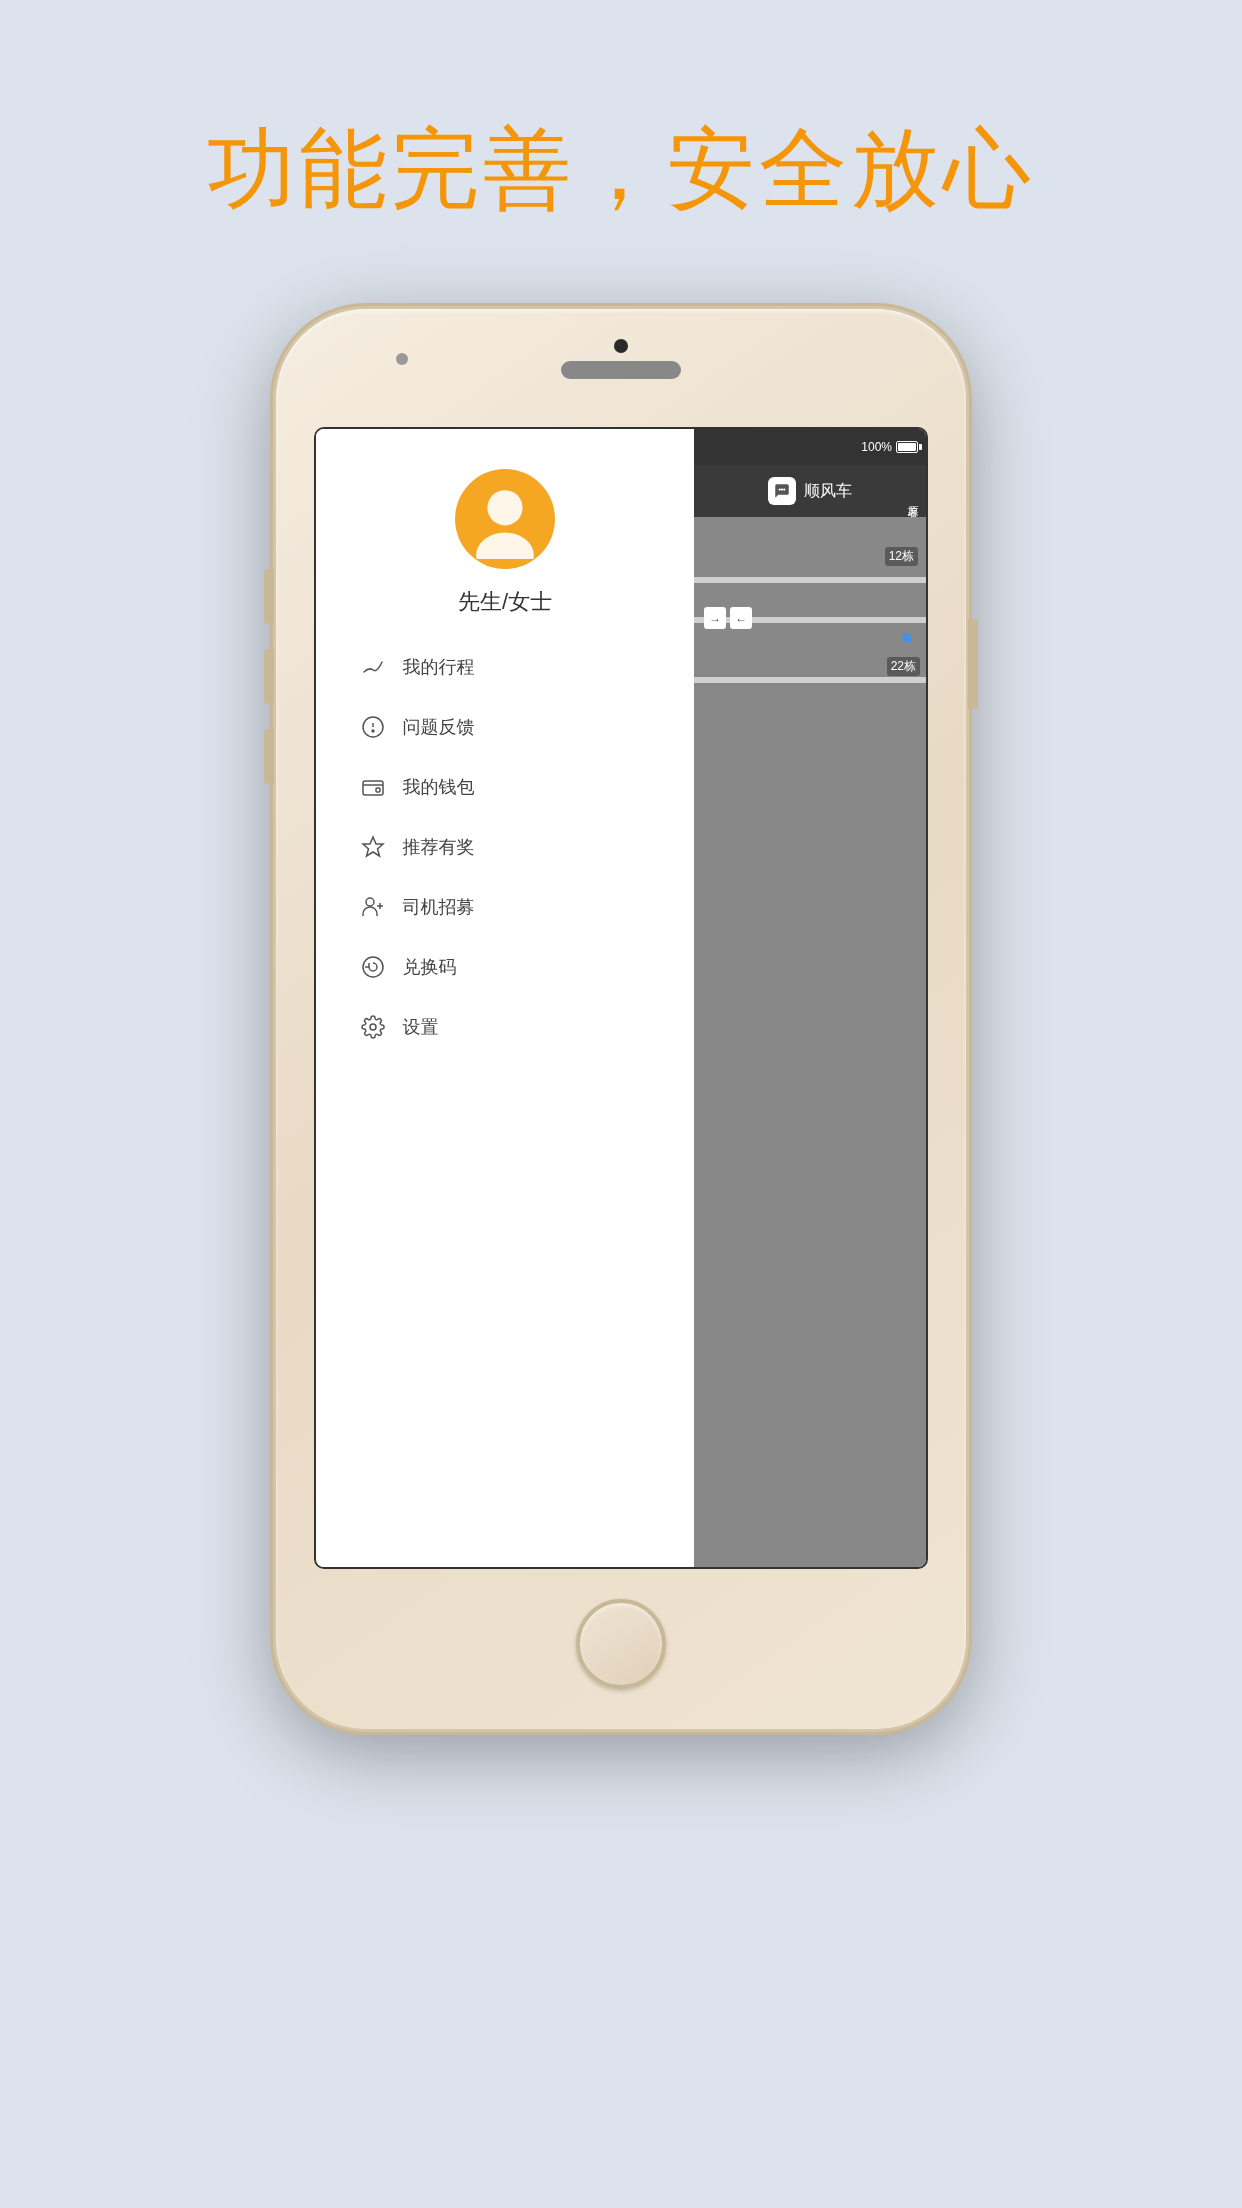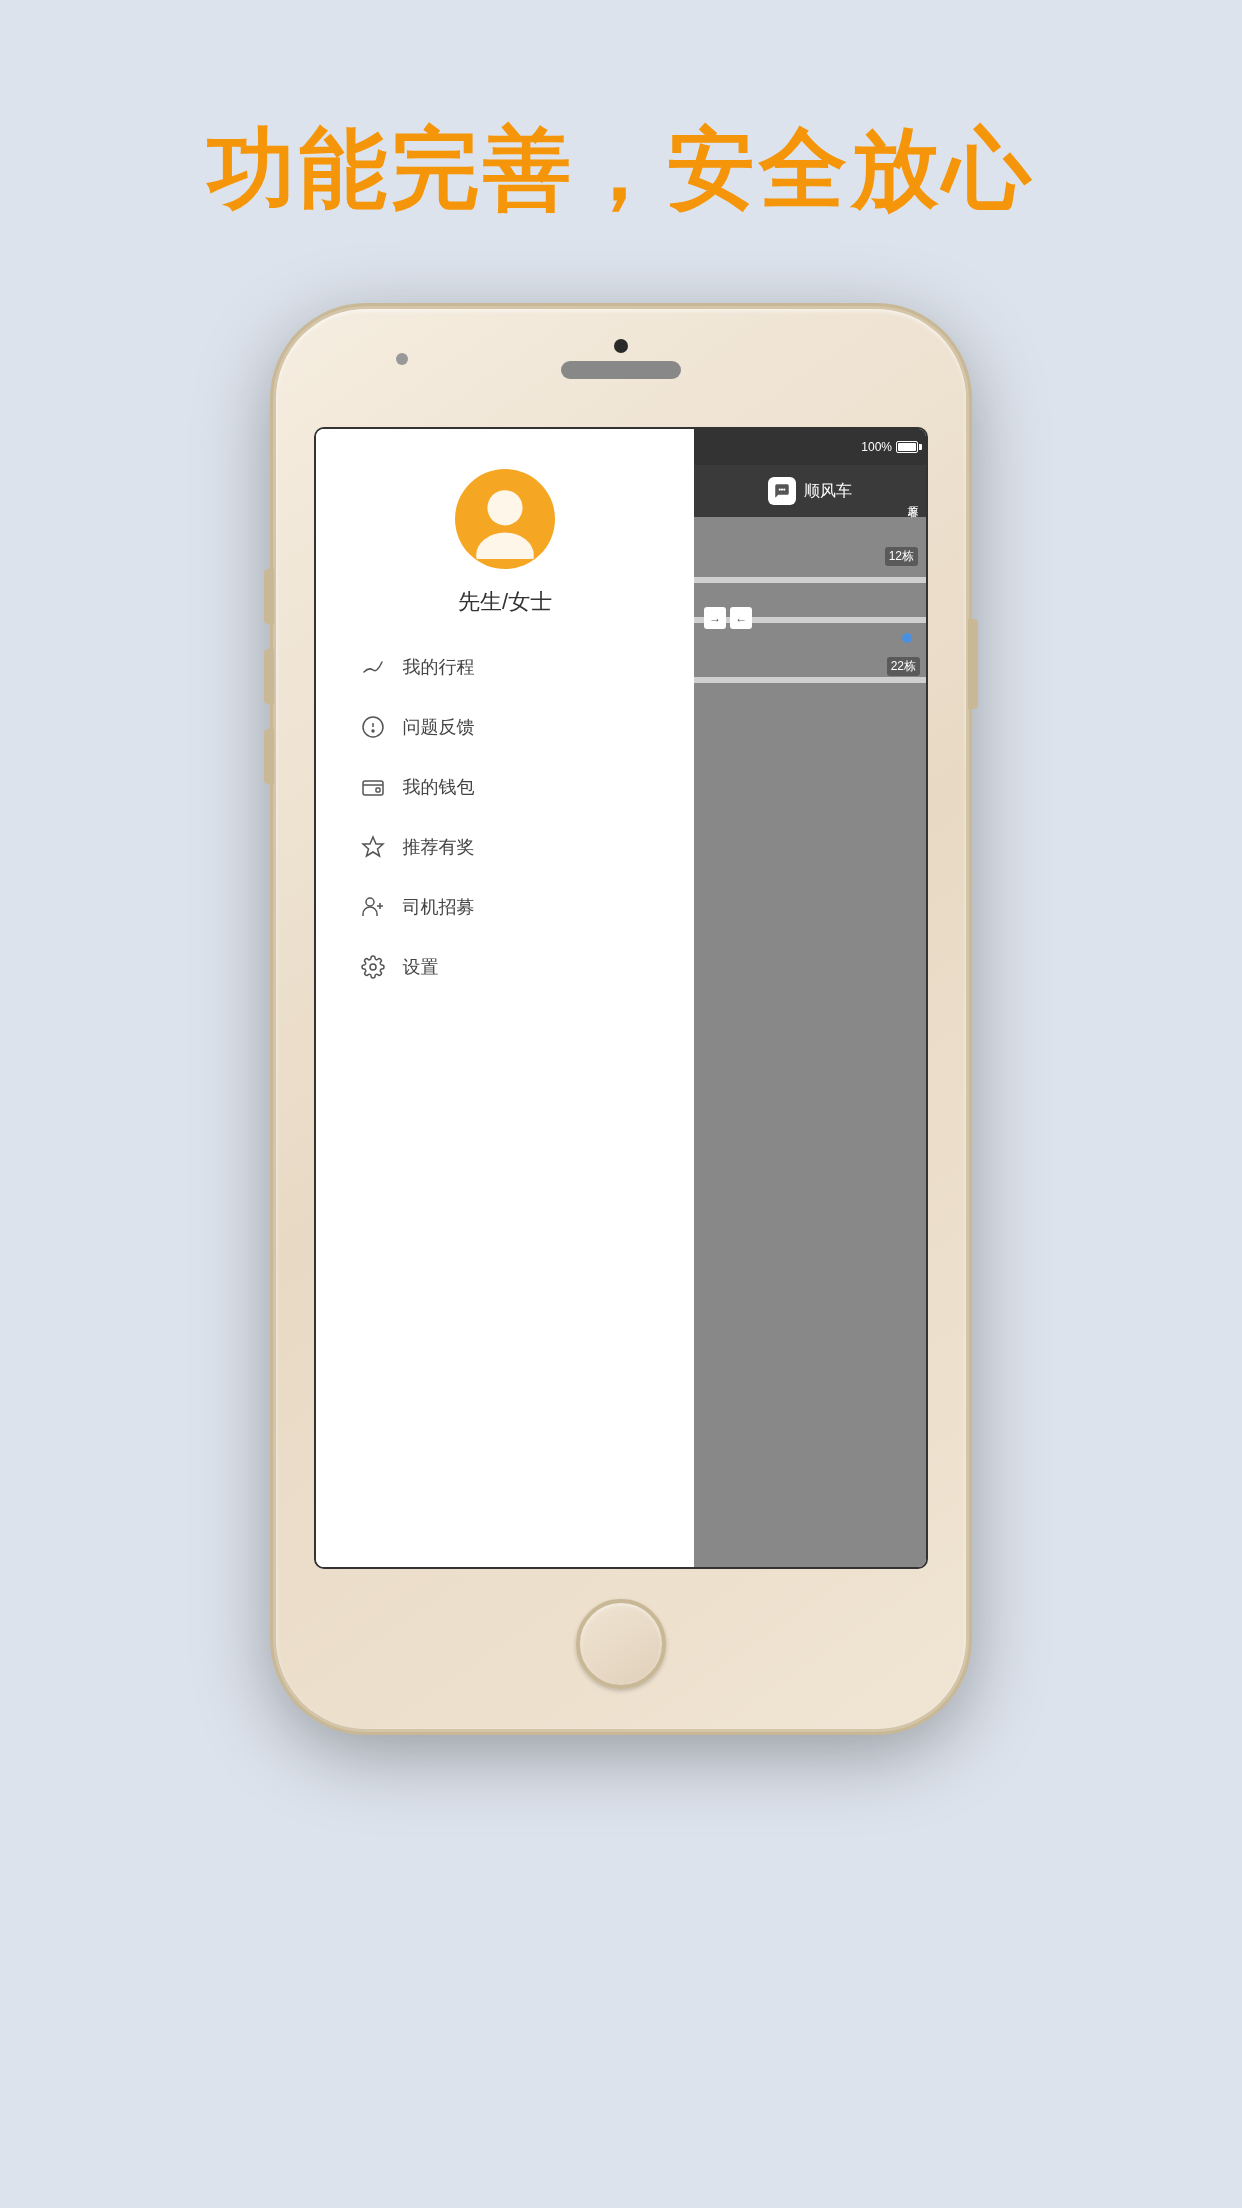--- a/index.html
+++ b/index.html
@@ -10,21 +10,21 @@
       background: #dde3ec;
       display: flex;
       flex-direction: column;
       align-items: center;
       font-family: -apple-system, "PingFang SC", "Helvetica Neue", sans-serif;
       overflow: hidden;
     }
 
     .page-title {
       font-size: 88px;
-      font-weight: 700;
+      font-weight: 400;
       color: #f5960a;
       margin-top: 110px;
       margin-bottom: 80px;
       letter-spacing: 4px;
     }
 
     
     .phone-shell {
       position: relative;
       width: 690px;
@@ -432,20 +432,30 @@
               <div class="menu-icon">
                 <svg viewBox="0 0 24 24">
                     <circle cx="9" cy="7" r="4"></circle>
                     <path d="M2 21v-2a7 7 0 0 1 14 0v2"></path>
                     <path d="M19 8v6M16 11h6"></path>
                   </svg>
               </div>
               <span class="menu-label">司机招募</span>
             </li>
 
+            <li class="menu-item">
+              <div class="menu-icon">
+                <svg viewBox="0 0 24 24">
+                    <circle cx="12" cy="12" r="10"></circle>
+                    <path d="M8 12 a4 4 0 1 0 4-4"></path>
+                    <path d="M8 8v4H4"></path>
+                  </svg>
+              </div>
+              <span class="menu-label">兑换码</span>
+            </li>
 
             <li class="menu-item">
               <div class="menu-icon">
                 <svg viewBox="0 0 24 24">
                   <circle cx="12" cy="12" r="3"></circle>
                   <path d="M19.4 15a1.65 1.65 0 0 0 .33 1.82l.06.06a2 2 0 0 1-2.83 2.83l-.06-.06a1.65 1.65 0 0 0-1.82-.33 1.65 1.65 0 0 0-1 1.51V21a2 2 0 0 1-4 0v-.09A1.65 1.65 0 0 0 9 19.4a1.65 1.65 0 0 0-1.82.33l-.06.06a2 2 0 0 1-2.83-2.83l.06-.06A1.65 1.65 0 0 0 4.68 15a1.65 1.65 0 0 0-1.51-1H3a2 2 0 0 1 0-4h.09A1.65 1.65 0 0 0 4.6 9a1.65 1.65 0 0 0-.33-1.82l-.06-.06a2 2 0 0 1 2.83-2.83l.06.06A1.65 1.65 0 0 0 9 4.68a1.65 1.65 0 0 0 1-1.51V3a2 2 0 0 1 4 0v.09a1.65 1.65 0 0 0 1 1.51 1.65 1.65 0 0 0 1.82-.33l.06-.06a2 2 0 0 1 2.83 2.83l-.06.06A1.65 1.65 0 0 0 19.4 9a1.65 1.65 0 0 0 1.51 1H21a2 2 0 0 1 0 4h-.09a1.65 1.65 0 0 0-1.51 1z"></path>
                 </svg>
               </div>
               <span class="menu-label">设置</span>
             </li>

